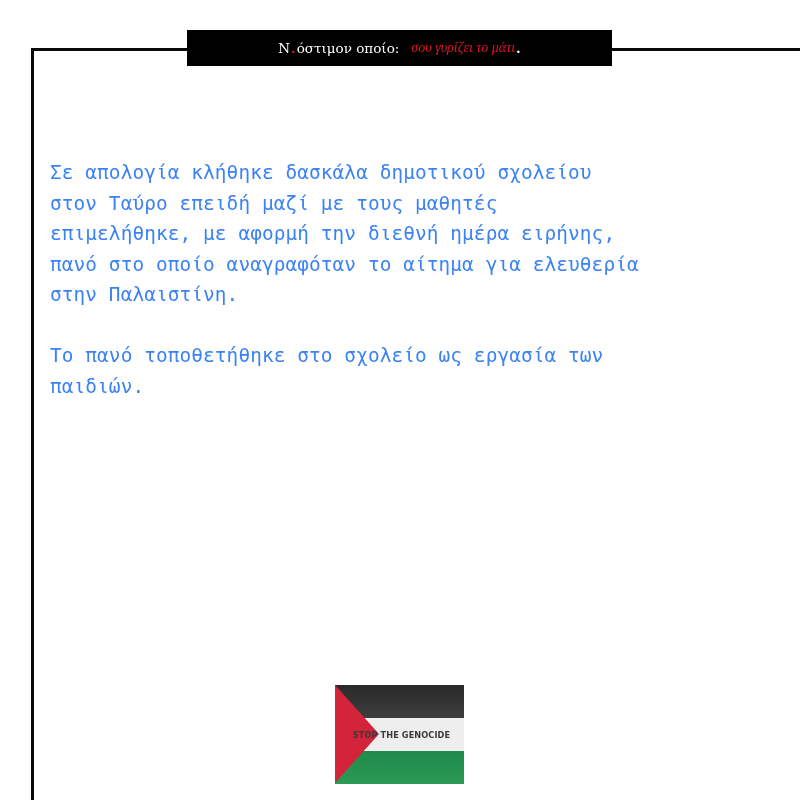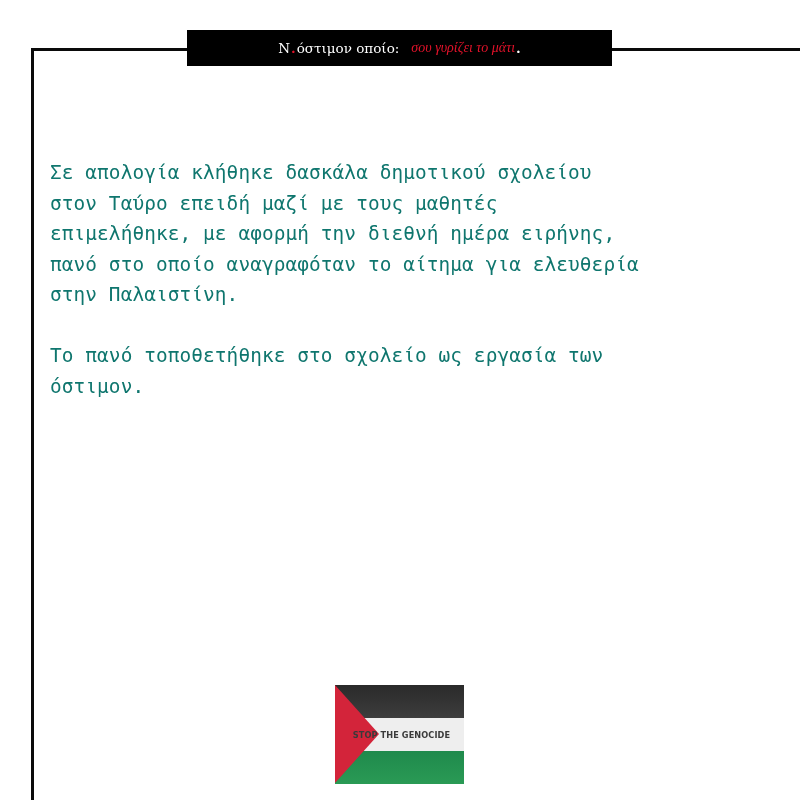--- a/index.html
+++ b/index.html
@@ -60,21 +60,21 @@
       margin-left: 1px;
     }
     .body-text {
       position: absolute;
       left: 50px;
       top: 158px;
       width: 740px;
       font-family: "DejaVu Sans Mono", "Liberation Mono", monospace;
       font-size: 19.4px;
       line-height: 30.5px;
-      color: #0f766e;
+      color: #3b82f6;
       letter-spacing: 0.1px;
     }
     .body-text p {
       margin: 0 0 30.5px 0;
       white-space: pre-line;
     }
     .flag {
       position: absolute;
       left: 335px;
       top: 685px;
@@ -133,21 +133,21 @@
     <span class="white-dot">.</span>
 </div>
 
 <div class="body-text">
   <p>Σε απολογία κλήθηκε δασκάλα δημοτικού σχολείου
 στον Ταύρο επειδή μαζί με τους μαθητές
 επιμελήθηκε, με αφορμή την διεθνή ημέρα ειρήνης,
 πανό στο οποίο αναγραφόταν το αίτημα για ελευθερία
 στην Παλαιστίνη.</p>
   <p>Το πανό τοποθετήθηκε στο σχολείο ως εργασία των
-όστιμον.</p>
+παιδιών.</p>
 </div>
 
 <div class="flag">
   <div class="stripe s-black"></div>
   <div class="stripe s-white"></div>
   <div class="stripe s-green"></div>
   <div class="triangle"></div>
   <div class="flag-text">STOP THE GENOCIDE</div>
 </div>
 

